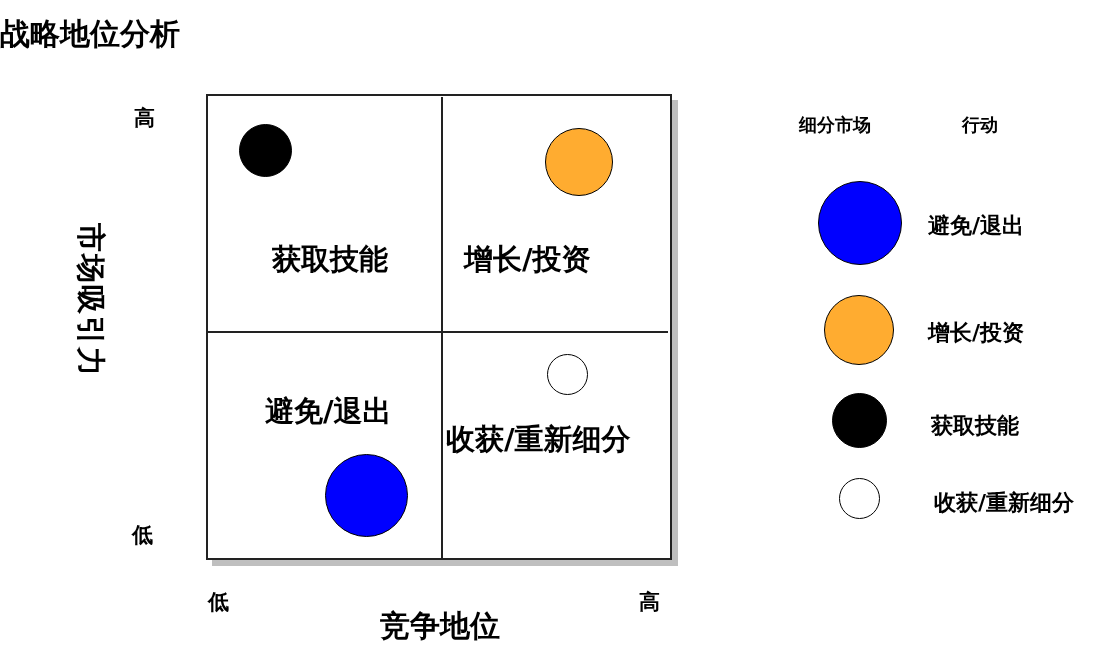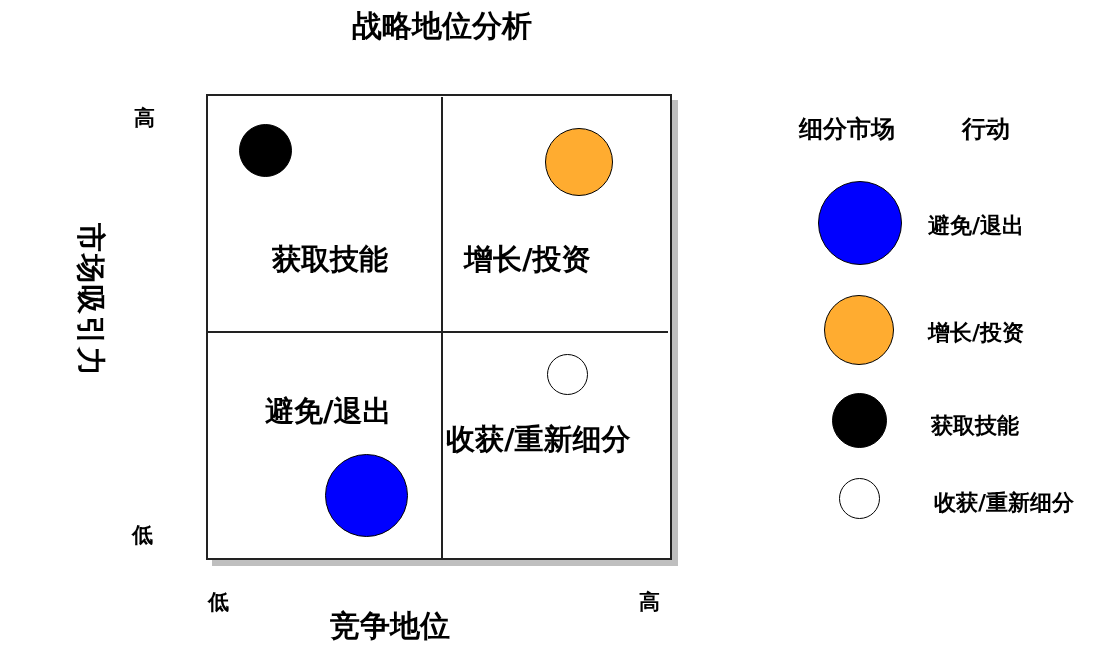--- a/index.html
+++ b/index.html
@@ -1,30 +1,30 @@
 <!DOCTYPE html>
 <html><head>
 <meta charset="utf-8">
 <style>
   html, body { margin: 0; padding: 0; background: #ffffff; }
   body { width: 1119px; height: 667px; position: relative; overflow: hidden;
          font-family: "DejaVu Sans", "Liberation Sans", sans-serif; font-weight: bold; color: #000; }
   .abs { position: absolute; }
-  .title { left: 0; width: 884px; top: 6px; text-align: center; font-size: 30px; }
+  .title { left: 0; width: 884px; top: 14px; font-size: 30px; }
   .matrix-shadow { left: 212px; top: 100px; width: 466px; height: 466px; background: #bfbfbf; }
   .matrix { left: 206px; top: 94px; width: 462px; height: 462px; background: #fff; border: 2px solid #222; }
   .vline { left: 441px; top: 97px; width: 2px; height: 462px; background: #222; }
   .hline { left: 206px; top: 331px; width: 462px; height: 2px; background: #222; }
   .quad-label { font-size: 29px; white-space: nowrap; }
   .dot { border-radius: 50%; box-sizing: border-box; border: 1.5px solid #000; }
   .tick { font-size: 21px; }
   .ylabel { left: 70px; top: 222px; width: 40px; font-size: 29px; line-height: 31px; text-align: center; }
   .ylabel span { display: block; transform: rotate(90deg); }
-  .xlabel { left: 330px; top: 606px; width: 220px; text-align: left; font-size: 30px; }
-  .legend-h { font-size: 24px; }
+  .xlabel { left: 330px; top: 606px; width: 220px; text-align: center; font-size: 30px; }
+  .legend-h { font-size: 18px; }
   .legend-label { font-size: 22px; white-space: nowrap; }
 </style>
 </head>
 <body>
 
 <div class="abs title">战略地位分析</div>
 
 <div class="abs matrix-shadow"></div>
 <div class="abs matrix"></div>
 <div class="abs vline"></div>

